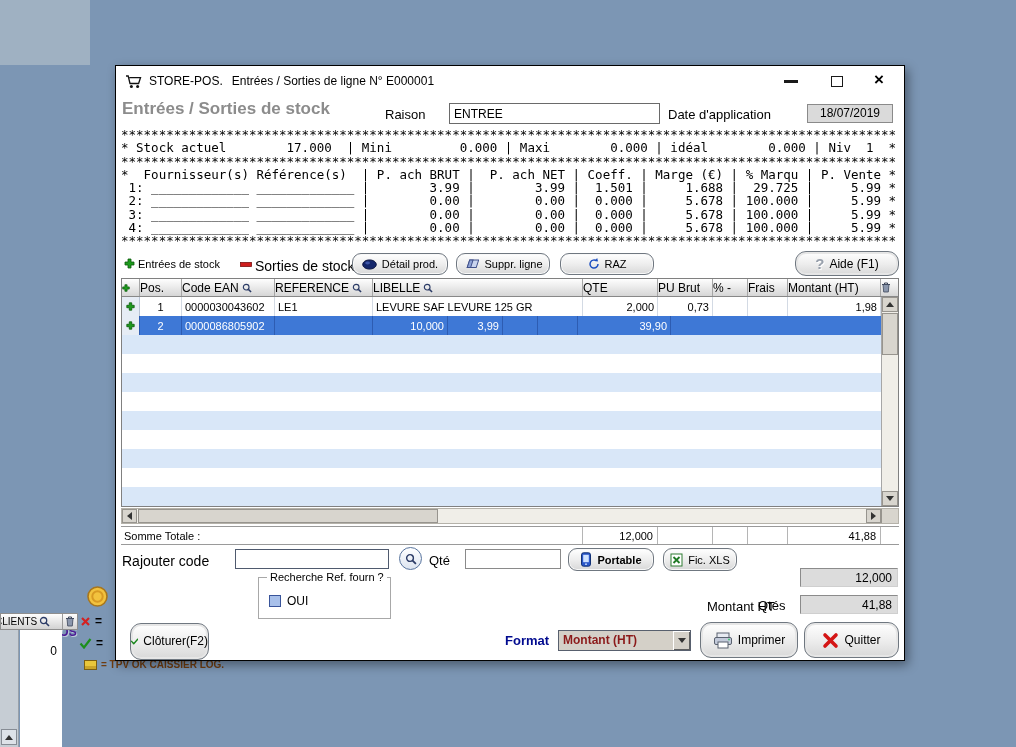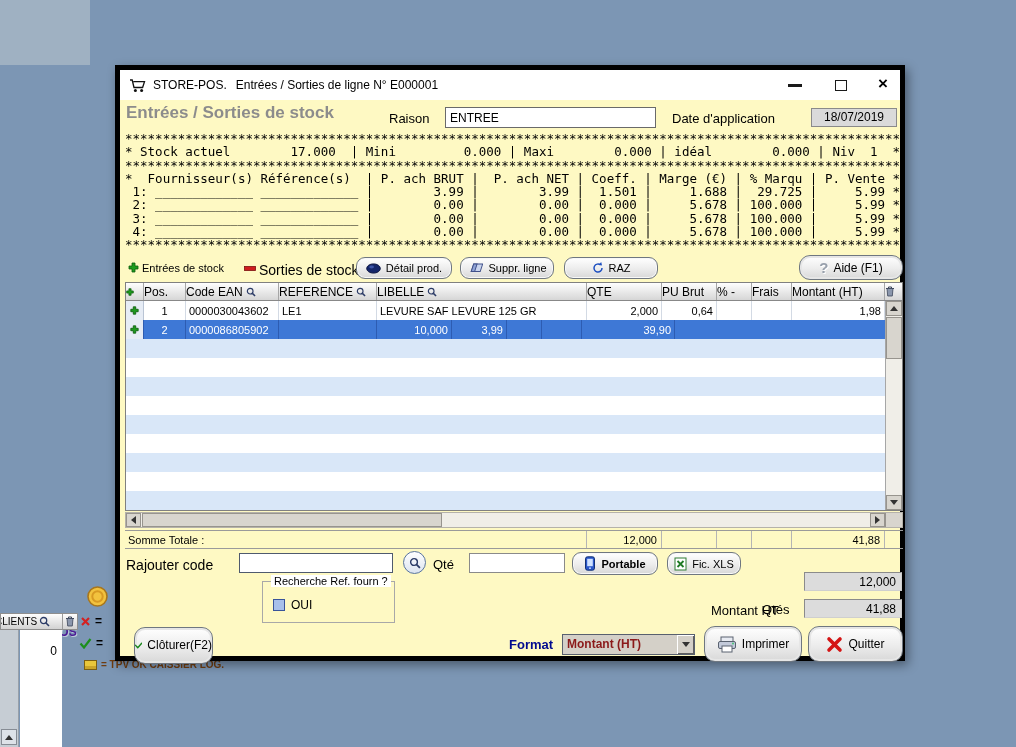--- a/index.html
+++ b/index.html
@@ -20,31 +20,31 @@
   .eqtxt{font-size:12px;font-weight:bold}
   #bg-scroll{left:0;top:630px;width:19px;height:117px;background:#c6cdd4;border-right:1px solid #98a0a9}
   #bg-scroll .bg-arrow{position:absolute;left:1px;bottom:2px;width:16px;height:16px;background:#dde2e8;border:1px solid #868c94;display:flex;align-items:center;justify-content:center}
   #bg-list{left:20px;top:630px;width:42px;height:117px;background:#fff}
   #bg-zero{position:absolute;right:5px;top:14px;font-size:12px}
   #bg-status{left:84px;top:659px;display:flex;align-items:center;gap:4px}
   .kbd-icon{display:inline-block;width:13px;height:10px;background:#e9c73c;border:1px solid #7c5f12;box-shadow:inset 0 -3px 0 #caa52a}
   #bg-status .txt{font-size:10px;font-weight:bold;color:#6e3c10;white-space:nowrap}
 
   
-  #win{left:115px;top:65px;width:790px;height:596px;background:#fef9c3;border:5px solid #000000;box-shadow:3px 4px 10px rgba(0,0,0,.4)}
+  #win{left:115px;top:65px;width:790px;height:596px;background:#ffffff;border:1px solid #000000;box-shadow:3px 4px 10px rgba(0,0,0,.4)}
   #titlebar{left:0;top:0;width:100%;height:30px;display:flex;align-items:center;padding-left:9px;font-size:12px;background:#fff}
   #tb-app{margin-left:7px}
   #tb-doc{margin-left:9px}
   #tb-min{left:668px;top:14px;width:14px;height:3px;background:#1a1a1a}
   #tb-max{left:715px;top:10px;width:12px;height:11px;border:1px solid #1a1a1a}
   #tb-close{left:758px;top:4px;font-size:17px;font-weight:bold;cursor:default}
 
   #page-title{left:6px;top:33px;font-size:17px;font-weight:bold;color:#8c8c8c}
   #raison-label{left:269px;top:41px;font-size:13px}
-  #raison-input{left:325px;top:37px;width:211px;height:21px;border:1px solid #6a6a6a;font:12px "Liberation Sans",sans-serif;padding:0 4px;background:#fff}
+  #raison-input{left:333px;top:37px;width:211px;height:21px;border:1px solid #6a6a6a;font:12px "Liberation Sans",sans-serif;padding:0 4px;background:#fff}
   #date-label{left:552px;top:41px;font-size:13px}
   #date-field{left:691px;top:38px;width:86px;height:19px;background:#dadada;border:1px solid #8a8a8a;font-size:12px;text-align:center;line-height:17px}
 
   #stockinfo{left:5px;top:62px;font-family:"DejaVu Sans Mono",monospace;font-size:12.5px;line-height:13.3px;white-space:pre}
 
   #legend-plus{left:8px;top:192px}
   #legend-entrees{left:22px;top:192px;font-size:11px}
   #legend-minus{left:124px;top:196px}
   #legend-sorties{left:139px;top:192px;font-size:14px}
 
@@ -307,21 +307,21 @@
           <div class="td c-gut">
             <svg width="9" height="9" viewBox="0 0 11 11">
                 <path d="M4 1h3v3h3v3H7v3H4V7H1V4h3z" fill="#1d9b1d" stroke="#0c5c0c"></path>
               </svg>
           </div>
           <div class="td c-pos">1</div>
           <div class="td c-ean">0000030043602</div>
           <div class="td c-ref">LE1</div>
           <div class="td c-lib">LEVURE SAF LEVURE 125 GR</div>
           <div class="td c-qte num">2,000</div>
-          <div class="td c-pu num">0,64</div>
+          <div class="td c-pu num">0,73</div>
           <div class="td c-pct"></div>
           <div class="td c-frais"></div>
           <div class="td c-mont num">1,98</div>
         </div>
         <div class="trow selected">
           <div class="td c-gut">
             <svg width="9" height="9" viewBox="0 0 11 11">
                 <path d="M4 1h3v3h3v3H7v3H4V7H1V4h3z" fill="#1d9b1d" stroke="#0c5c0c"></path>
               </svg>
           </div>

